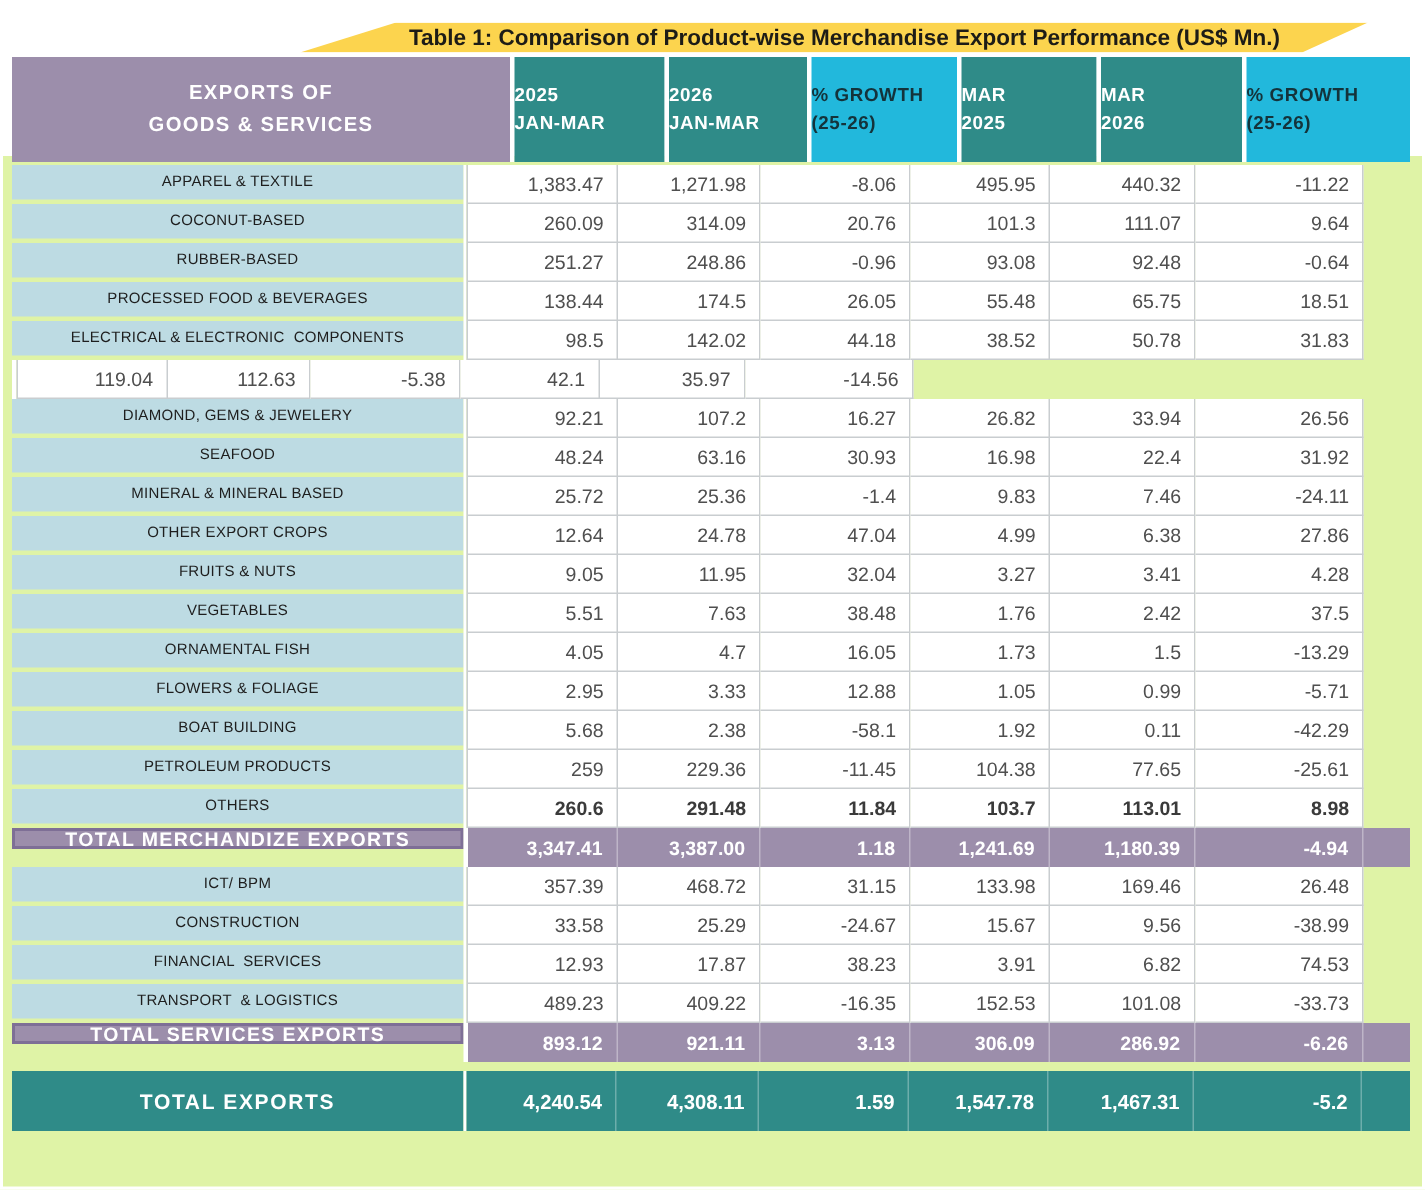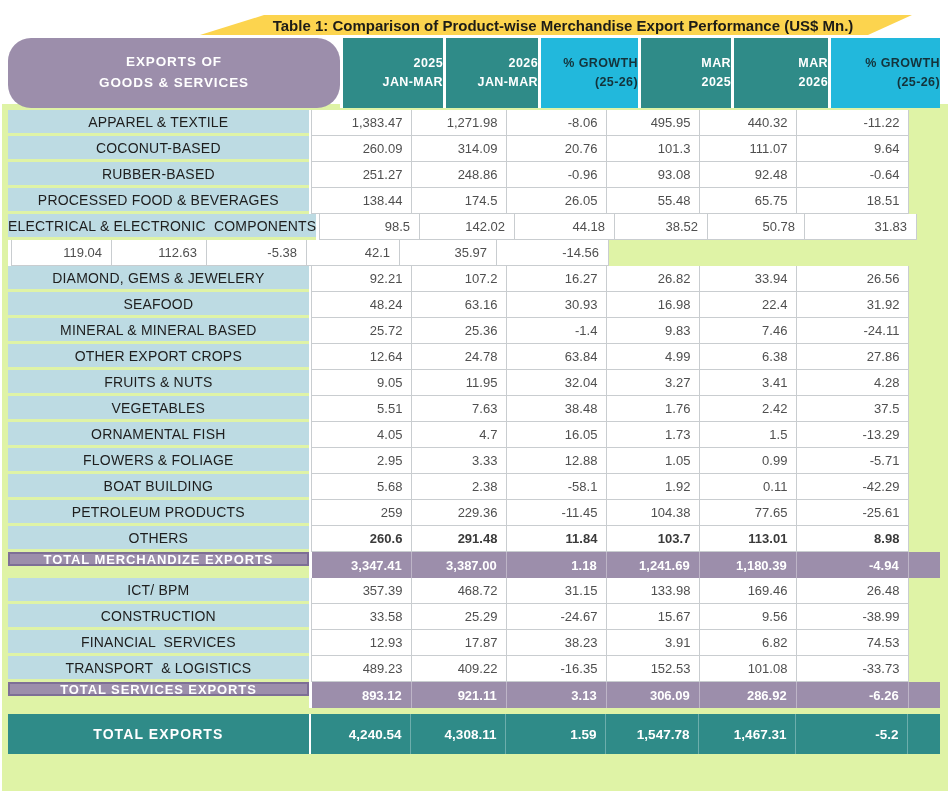--- a/index.html
+++ b/index.html
@@ -14,35 +14,35 @@
   .banner-text{font-size:15px;font-weight:bold;color:#1d1c17;padding-left:14px;}
 
   
   .green-backdrop{position:absolute;left:2px;top:104px;width:946px;height:687px;
                   background:var(--green);}
 
   
   .header-row{position:absolute;left:8px;top:38px;width:932px;height:70px;display:flex;}
   .h-label{width:332px;background:var(--purple);color:#fff;display:flex;flex-direction:column;
            justify-content:center;align-items:center;font-weight:bold;font-size:13.5px;
-           letter-spacing:.9px;line-height:1.55;border-radius:23px;}
+           letter-spacing:.9px;line-height:1.55;}
   .gap{width:3px;background:#fff;}
   .h-vals{display:grid;grid-template-columns:100px 95px 100px 93px 97px 112px;width:597px;}
-  .h-cell{display:flex;flex-direction:column;justify-content:center;align-items:flex-end;
+  .h-cell{display:flex;flex-direction:column;justify-content:center;align-items:flex-start;
           font-weight:bold;font-size:12.5px;line-height:1.55;letter-spacing:.4px;
           border-left:3px solid #fff;}
   .h-cell:first-child{border-left:none;}
   .h-cell.teal{background:var(--teal);color:#fff;}
   .h-cell.cyan{background:var(--cyan);color:#14333b;}
 
   
   .rows{position:absolute;left:8px;top:110px;width:932px;}
   .row{display:flex;height:26px;}
   .row .label{width:332px;height:23px;display:flex;align-items:center;justify-content:center;
-              font-size:14px;color:#1e1e1e;white-space:pre;letter-spacing:.2px;}
+              font-size:10px;color:#1e1e1e;white-space:pre;letter-spacing:.2px;}
   .row .gapcol{width:3px;background:#fff;height:100%;}
   .row .vals{width:694px;display:grid;grid-template-columns:100px 95px 100px 93px 97px 112px;}
   .vcell{display:flex;align-items:center;justify-content:flex-end;padding-right:9px;
          font-size:13px;color:#4f4f4f;box-sizing:border-box;}
 
   .row.data .label{background:var(--lblue);}
   .row.data .vals{border-left:1px solid var(--cellborder);box-sizing:border-box;}
   .row.data .vcell{background:#fff;border-right:1px solid var(--cellborder);
                    border-bottom:1px solid var(--cellborder);}
   .row.data.bold .vcell{font-weight:bold;color:#3a3a3a;}
@@ -213,21 +213,21 @@
           <div class="vcell">7.46</div>
           <div class="vcell">-24.11</div>
         </div>
       </div>
       <div class="row data">
         <div class="label">OTHER EXPORT CROPS</div>
         <div class="gapcol"></div>
         <div class="vals">
           <div class="vcell">12.64</div>
           <div class="vcell">24.78</div>
-          <div class="vcell">63.84</div>
+          <div class="vcell">47.04</div>
           <div class="vcell">4.99</div>
           <div class="vcell">6.38</div>
           <div class="vcell">27.86</div>
         </div>
       </div>
       <div class="row data">
         <div class="label">FRUITS &amp; NUTS</div>
         <div class="gapcol"></div>
         <div class="vals">
           <div class="vcell">9.05</div>

